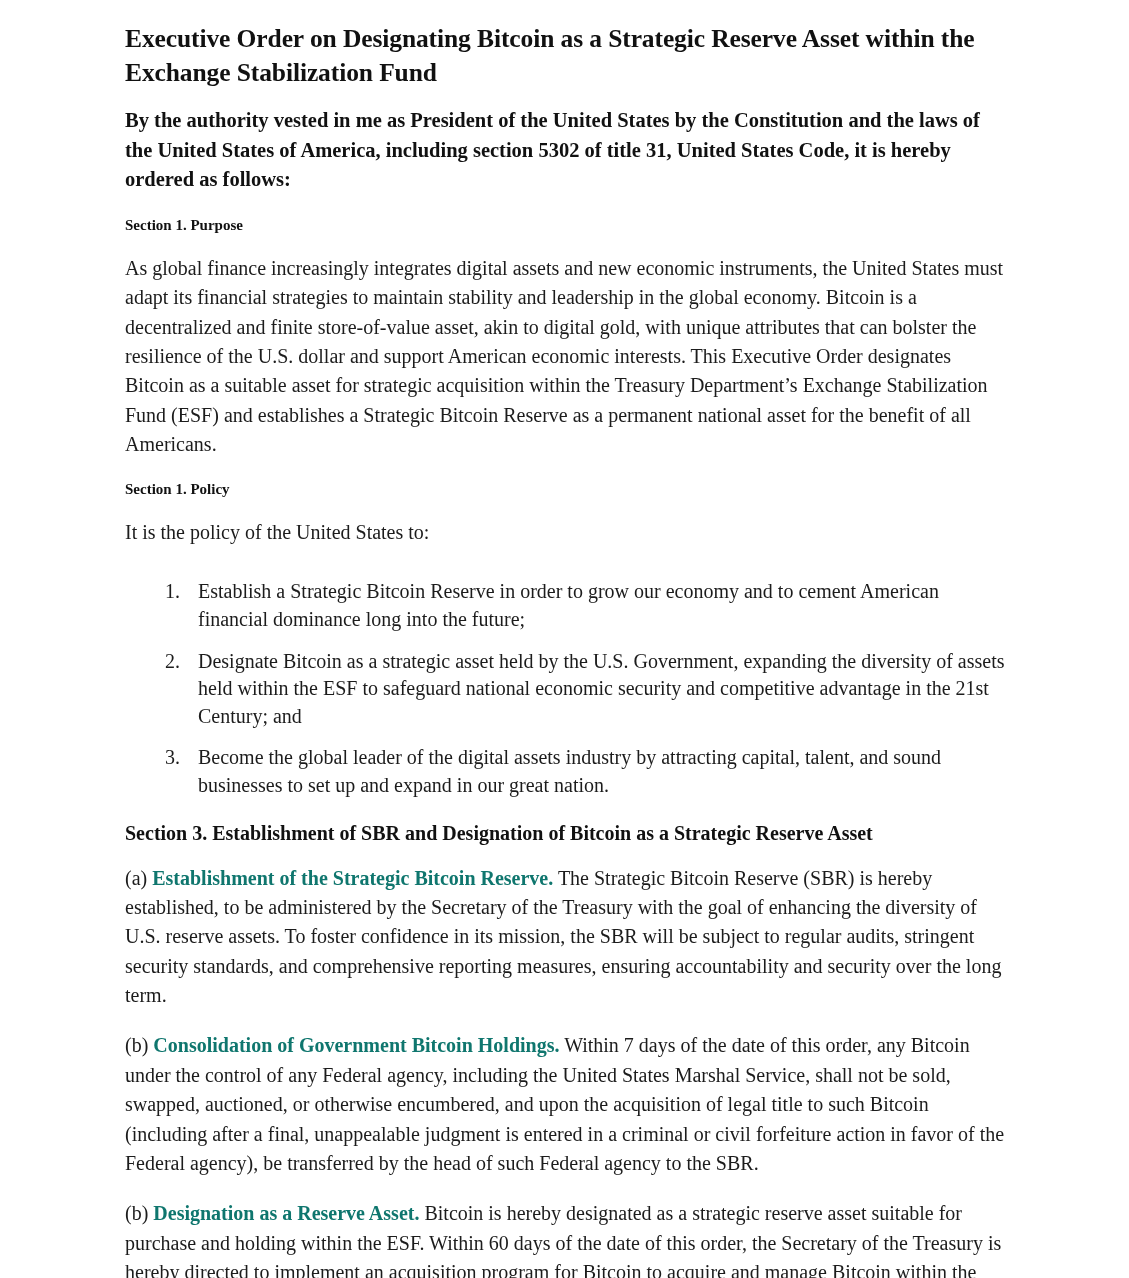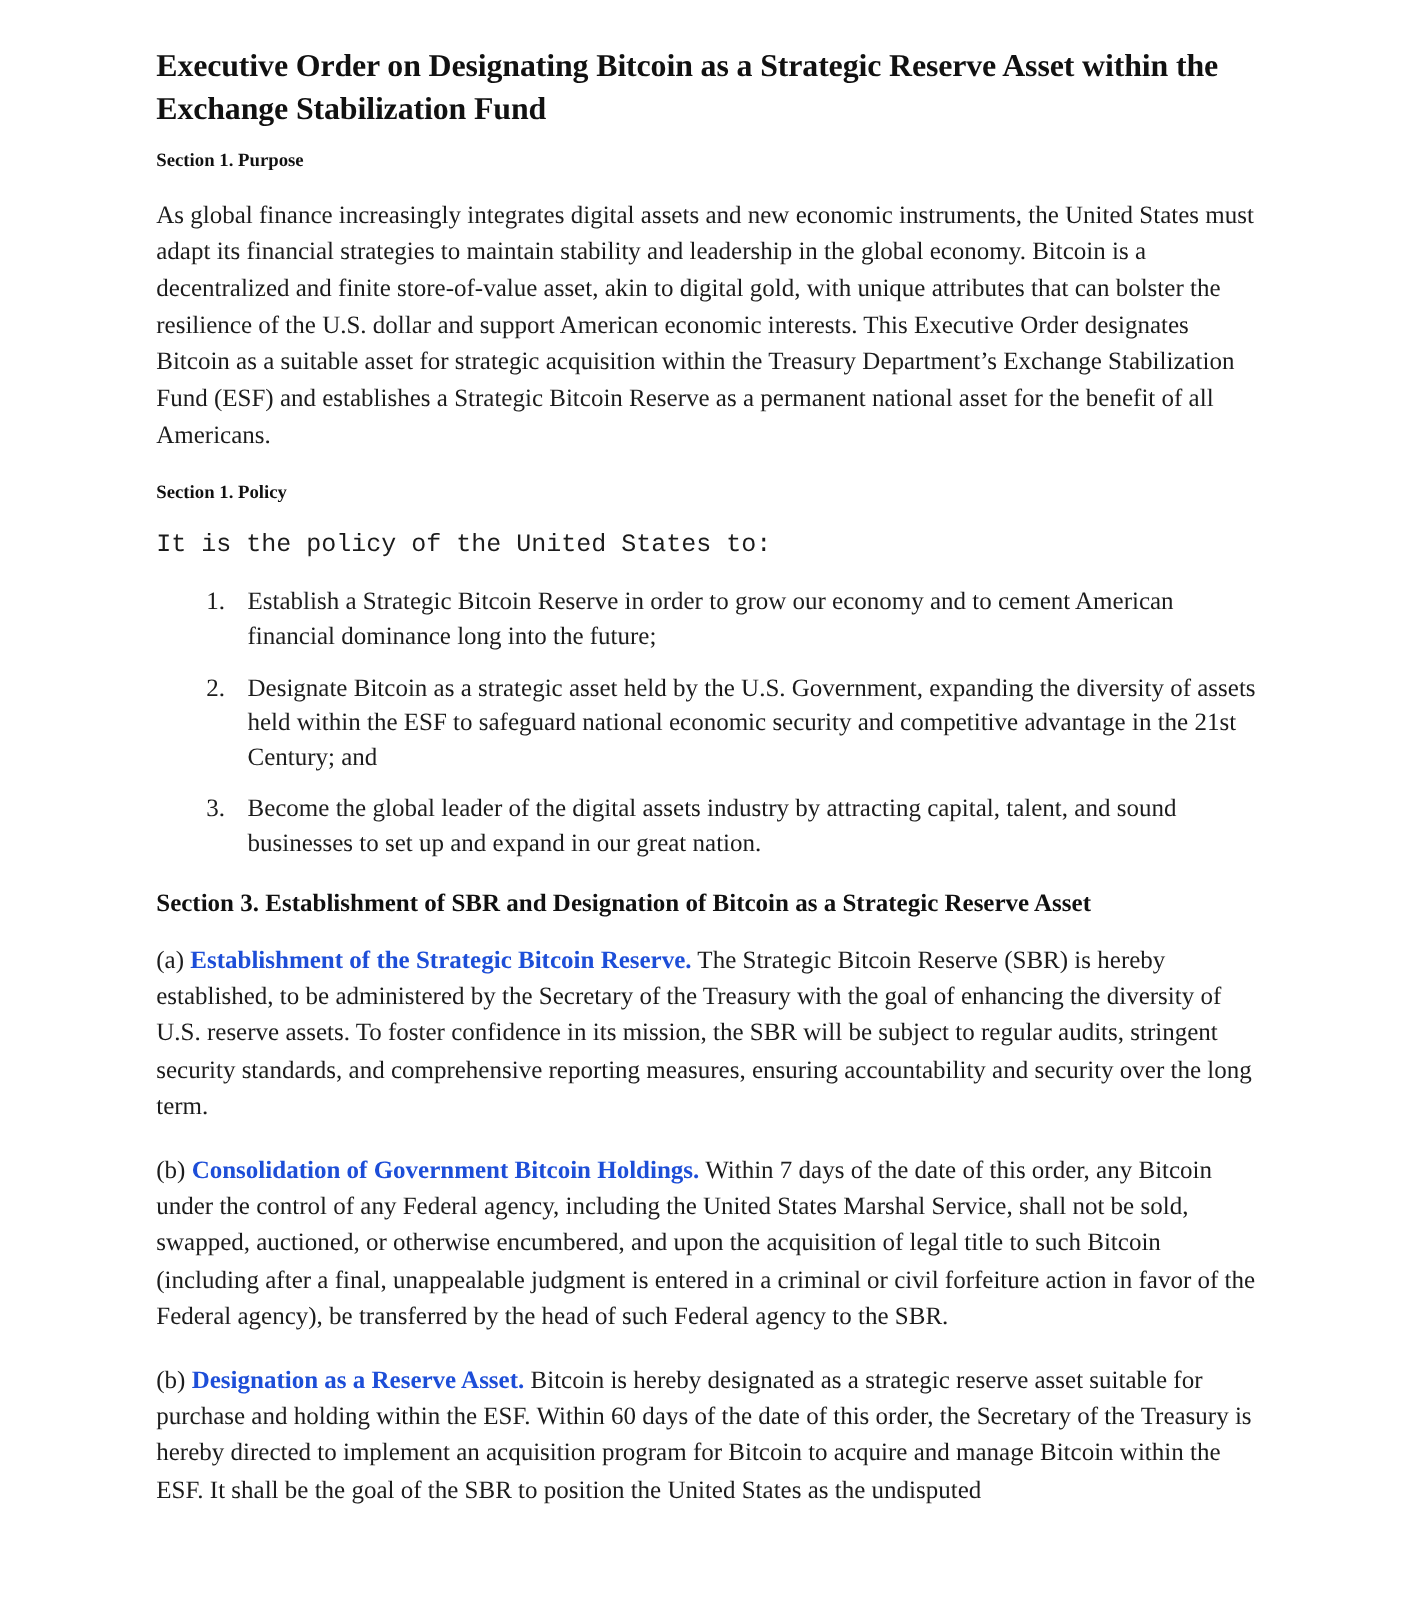--- a/index.html
+++ b/index.html
@@ -11,21 +11,21 @@
     width: 1129px;
     height: 1278px;
     font-family: "Liberation Serif", "DejaVu Serif", serif;
     color: #1a1a1a;
     -webkit-font-smoothing: antialiased;
   }
   .page {
     box-sizing: border-box;
     width: 1129px;
     height: 1278px;
-    padding: 36px 124px 0 125px;
+    padding: 22px 124px 0 125px;
     background: #ffffff;
     overflow: hidden;
   }
   .doc-title {
     font-size: 25.5px;
     font-weight: bold;
     line-height: 1.34;
     letter-spacing: -0.1px;
     margin: 0 0 16px 0;
     color: #111111;
@@ -47,26 +47,25 @@
   .section-heading.wide {
     font-size: 20px;
   }
   p.body {
     font-size: 20px;
     line-height: 1.47;
     margin: 0 0 21px 0;
     color: #1c1c1c;
   }
   p.body.tight {
-    margin-bottom: 17px;
-    font-family: Liberation Mono, monospace;
+    margin-bottom: 31px;
   }
   p.body b {
     font-weight: bold;
-    color: #1d4ed8;
+    color: #0f766e;
   }
   ol.policy-list {
     list-style: none;
     margin: 0 0 20px 0;
     padding: 0;
   }
   ol.policy-list li {
     position: relative;
     font-size: 20px;
     line-height: 1.38;
@@ -90,20 +89,21 @@
     margin-top: 2px;
   }
 </style>
 </head>
 <body>
 
 <div class="page">
 
   <h1 class="doc-title">Executive Order on Designating Bitcoin as a Strategic Reserve Asset within the Exchange Stabilization Fund</h1>
 
+  <p class="lead">By the authority vested in me as President of the United States by the Constitution and the laws of the United States of America, including section 5302 of title 31, United States Code, it is hereby ordered as follows:</p>
 
   <h2 class="section-heading">Section 1. Purpose</h2>
 
   <p class="body">As global finance increasingly integrates digital assets and new economic instruments, the United States must adapt its financial strategies to maintain stability and leadership in the global economy. Bitcoin is a decentralized and finite store-of-value asset, akin to digital gold, with unique attributes that can bolster the resilience of the U.S. dollar and support American economic interests. This Executive Order designates Bitcoin as a suitable asset for strategic acquisition within the Treasury Department’s Exchange Stabilization Fund (ESF) and establishes a Strategic Bitcoin Reserve as a permanent national asset for the benefit of all Americans.</p>
 
   <h2 class="section-heading">Section 1. Policy</h2>
 
   <p class="body tight">It is the policy of the United States to:</p>
 
   <ol class="policy-list">

